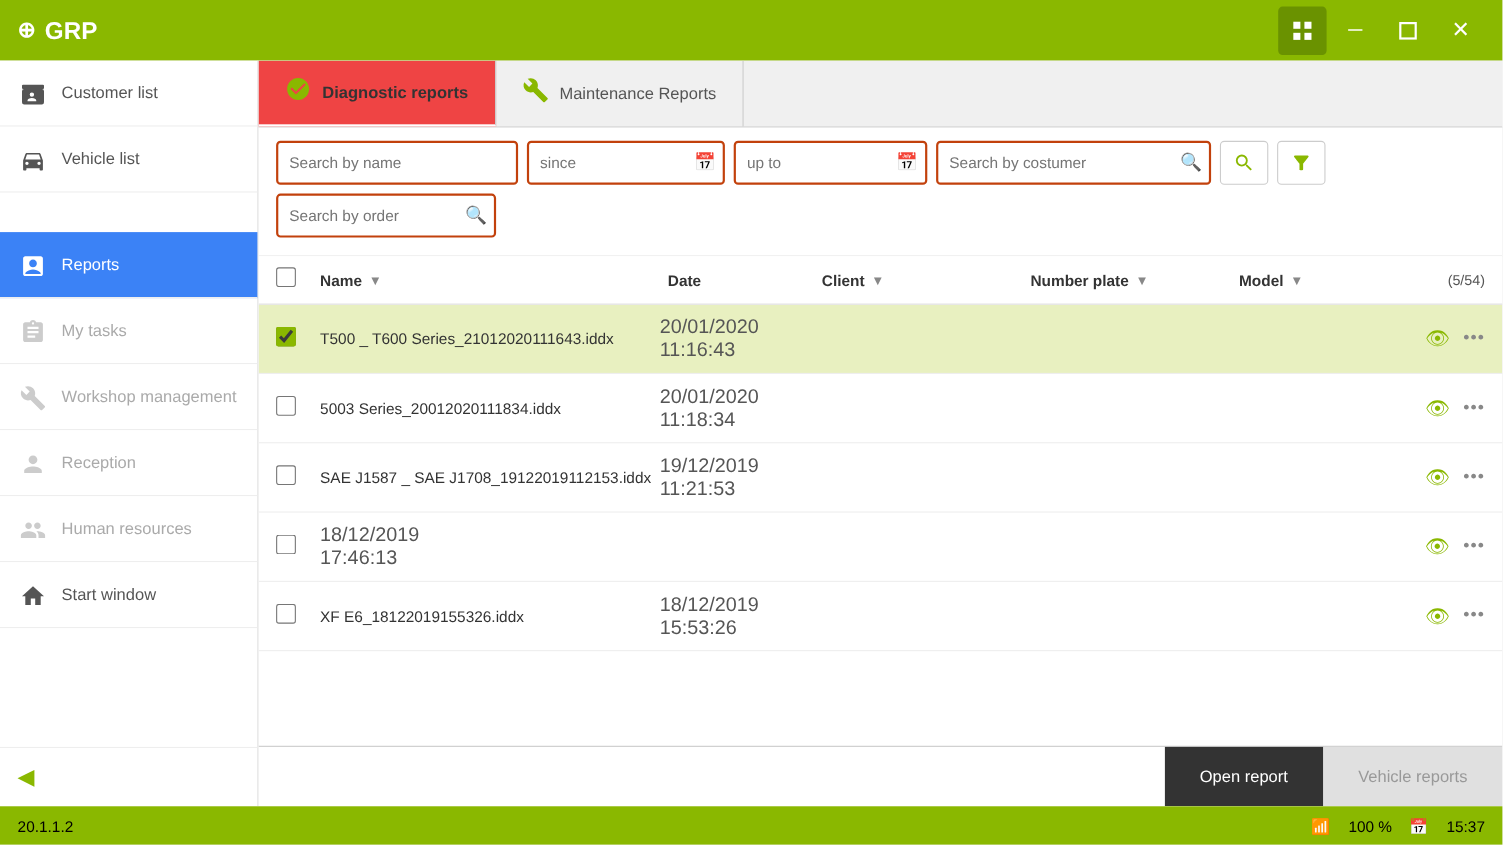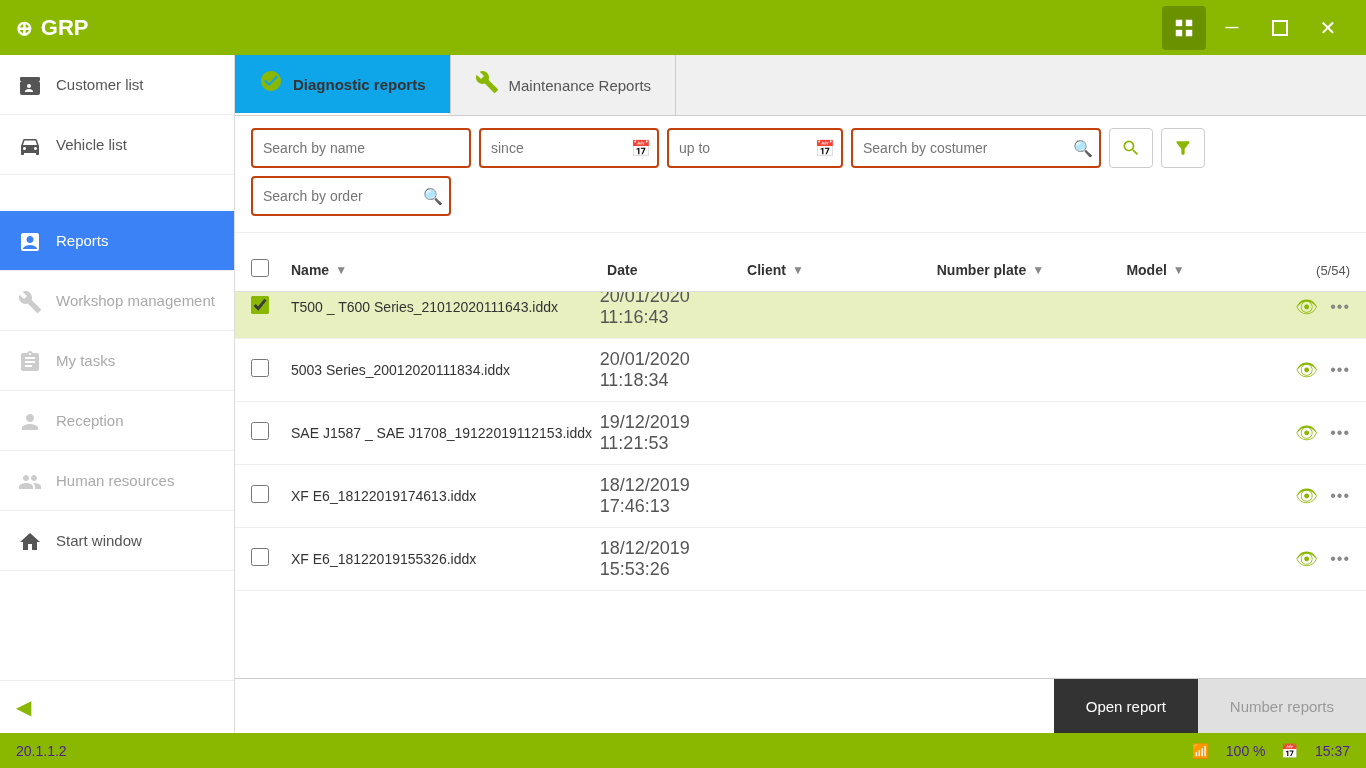--- a/index.html
+++ b/index.html
@@ -119,21 +119,21 @@
       align-items: center;
       gap: 10px;
       padding: 0 24px;
       height: 60px;
       cursor: pointer;
       font-size: 15px;
       color: #555;
       border-right: 1px solid #ccc;
     }
     .tab.active {
-      background: #0ea5e9;
+      background: #ef4444;
       color: #333;
       font-weight: bold;
       border-bottom: 2px solid white;
       margin-bottom: -1px;
     }
     .tab .tab-icon { font-size: 22px; color: #8ab800; }
 
     
     .search-bar {
       background: white;
@@ -194,21 +194,21 @@
       overflow-y: auto;
       margin: 0;
     }
     .table-header {
       display: flex;
       align-items: center;
       padding: 10px 16px;
       border-bottom: 1px solid #ddd;
       background: white;
       position: sticky;
-      top: 16px;
+      top: 0;
       z-index: 1;
     }
     .th-checkbox { width: 40px; flex-shrink: 0; }
     .th-name { flex: 2; display: flex; align-items: center; gap: 6px; font-weight: bold; font-size: 14px; color: #333; }
     .th-date { width: 140px; flex-shrink: 0; font-weight: bold; font-size: 14px; color: #333; }
     .th-client { flex: 1.2; display: flex; align-items: center; gap: 6px; font-weight: bold; font-size: 14px; color: #333; }
     .th-plate { flex: 1.2; display: flex; align-items: center; gap: 6px; font-weight: bold; font-size: 14px; color: #333; }
     .th-model { flex: 1.2; display: flex; align-items: center; gap: 6px; font-weight: bold; font-size: 14px; color: #333; }
     .th-count { margin-left: auto; font-size: 13px; color: #555; }
     .sort-arrow { color: #888; font-size: 12px; }
@@ -266,21 +266,21 @@
     }
 
     
     .status-bar {
       background: #8ab800;
       height: 35px;
       display: flex;
       align-items: center;
       justify-content: space-between;
       padding: 0 16px;
-      color: #4c1d95;
+      color: #000000;
       font-size: 14px;
       flex-shrink: 0;
     }
     .status-right {
       display: flex;
       align-items: center;
       gap: 16px;
     }
 
     
@@ -347,33 +347,33 @@
         <svg viewBox="0 0 24 24" class="icon-svg" fill="white">
             <path d="M19 3H5c-1.1 0-2 .9-2 2v14c0 1.1.9 2 2 2h14c1.1 0 2-.9 2-2V5c0-1.1-.9-2-2-2zm-7 3c1.93 0 3.5 1.57 3.5 3.5S13.93 13 12 13s-3.5-1.57-3.5-3.5S10.07 6 12 6zm7 13H5v-.23c0-.62.28-1.2.76-1.58C7.47 15.82 9.64 15 12 15s4.53.82 6.24 2.19c.48.38.76.97.76 1.58V19z"></path>
           </svg>
       </span>
       <span>Reports</span>
     </div>
 
     <div class="sidebar-item grayed">
       <span class="si-icon">
         <svg viewBox="0 0 24 24" class="icon-svg" fill="#ccc">
+            <path d="M19 3h-4.18C14.4 1.84 13.3 1 12 1c-1.3 0-2.4.84-2.82 2H5c-1.1 0-2 .9-2 2v14c0 1.1.9 2 2 2h14c1.1 0 2-.9 2-2V5c0-1.1-.9-2-2-2zm-7 0c.55 0 1 .45 1 1s-.45 1-1 1-1-.45-1-1 .45-1 1-1zm2 14H7v-2h7v2zm3-4H7v-2h10v2zm0-4H7V7h10v2z"></path>
+          </svg>
+      </span>
+      <span>My tasks</span>
+    </div>
+
+    <div class="sidebar-item grayed">
+      <span class="si-icon">
+        <svg viewBox="0 0 24 24" class="icon-svg" fill="#ccc">
             <path d="M22.7 19l-9.1-9.1c.9-2.3.4-5-1.5-6.9-2-2-5-2.4-7.4-1.3L9 6 6 9 1.6 4.7C.4 7.1.9 10.1 2.9 12.1c1.9 1.9 4.6 2.4 6.9 1.5l9.1 9.1c.4.4 1 .4 1.4 0l2.3-2.3c.5-.4.5-1.1.1-1.4z"></path>
           </svg>
       </span>
       <span>Workshop management</span>
-    </div>
-
-    <div class="sidebar-item grayed">
-      <span class="si-icon">
-        <svg viewBox="0 0 24 24" class="icon-svg" fill="#ccc">
-            <path d="M19 3h-4.18C14.4 1.84 13.3 1 12 1c-1.3 0-2.4.84-2.82 2H5c-1.1 0-2 .9-2 2v14c0 1.1.9 2 2 2h14c1.1 0 2-.9 2-2V5c0-1.1-.9-2-2-2zm-7 0c.55 0 1 .45 1 1s-.45 1-1 1-1-.45-1-1 .45-1 1-1zm2 14H7v-2h7v2zm3-4H7v-2h10v2zm0-4H7V7h10v2z"></path>
-          </svg>
-      </span>
-      <span>My tasks</span>
     </div>
 
     <div class="sidebar-item grayed">
       <span class="si-icon">
         <svg viewBox="0 0 24 24" class="icon-svg" fill="#ccc">
             <path d="M12 12c2.21 0 4-1.79 4-4s-1.79-4-4-4-4 1.79-4 4 1.79 4 4 4zm0 2c-2.67 0-8 1.34-8 4v2h16v-2c0-2.66-5.33-4-8-4z"></path>
           </svg>
       </span>
       <span>Reception</span>
     </div>
@@ -538,21 +538,20 @@
         <div class="tr-actions">
           <span class="tr-eye">👁</span>
           <span class="tr-dots">•••</span>
         </div>
       </div>
 
       <div class="table-row">
         <div class="tr-checkbox">
           <input type="checkbox" style="">
         </div>
-        <div class="tr-name">XF E6_18122019174613.iddx</div>
         <div class="tr-date">
           <span>18/12/2019</span><br>
           <span>17:46:13</span>
         </div>
         <div class="tr-client"></div>
         <div class="tr-plate"></div>
         <div class="tr-model"></div>
         <div class="tr-actions">
           <span class="tr-eye">👁</span>
           <span class="tr-dots">•••</span>
@@ -574,21 +573,21 @@
         <div class="tr-actions">
           <span class="tr-eye">👁</span>
           <span class="tr-dots">•••</span>
         </div>
       </div>
     </div>
 
     <div class="bottom-bar">
       <div class="bottom-spacer"></div>
       <button class="btn-open-report">Open report</button>
-      <button class="btn-delete-reports">Number reports</button>
+      <button class="btn-delete-reports">Vehicle reports</button>
     </div>
 
   </div>
 </div>
 
 <div class="status-bar">
   <span>20.1.1.2</span>
   <div class="status-right">
     <span>📶</span>
     <span>100 %</span>

